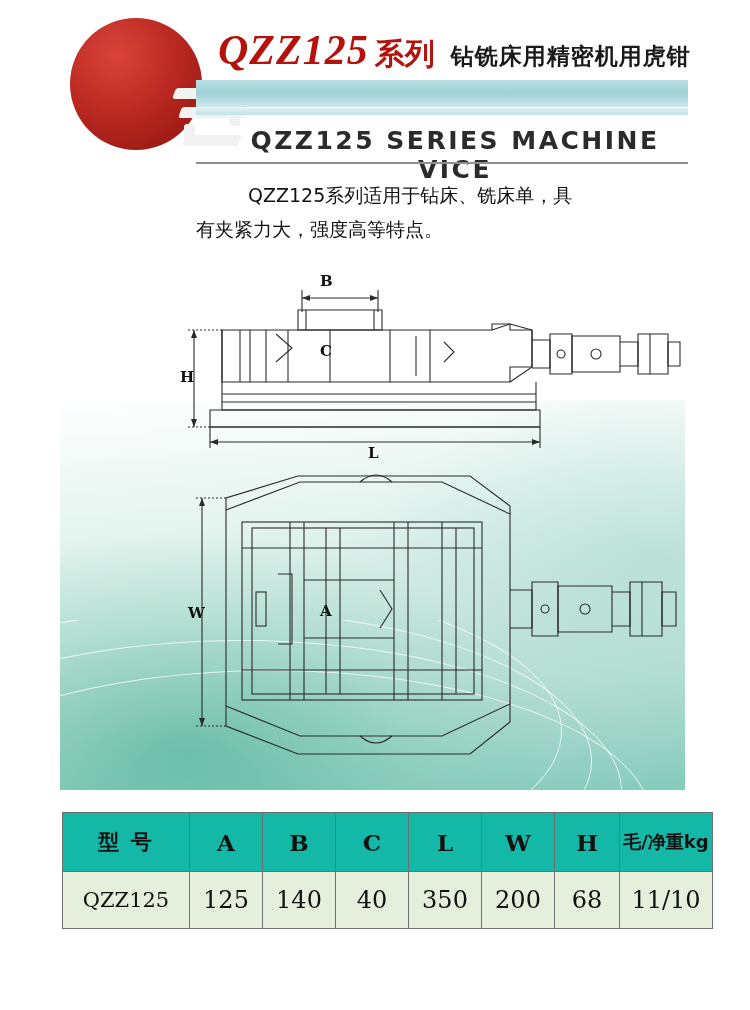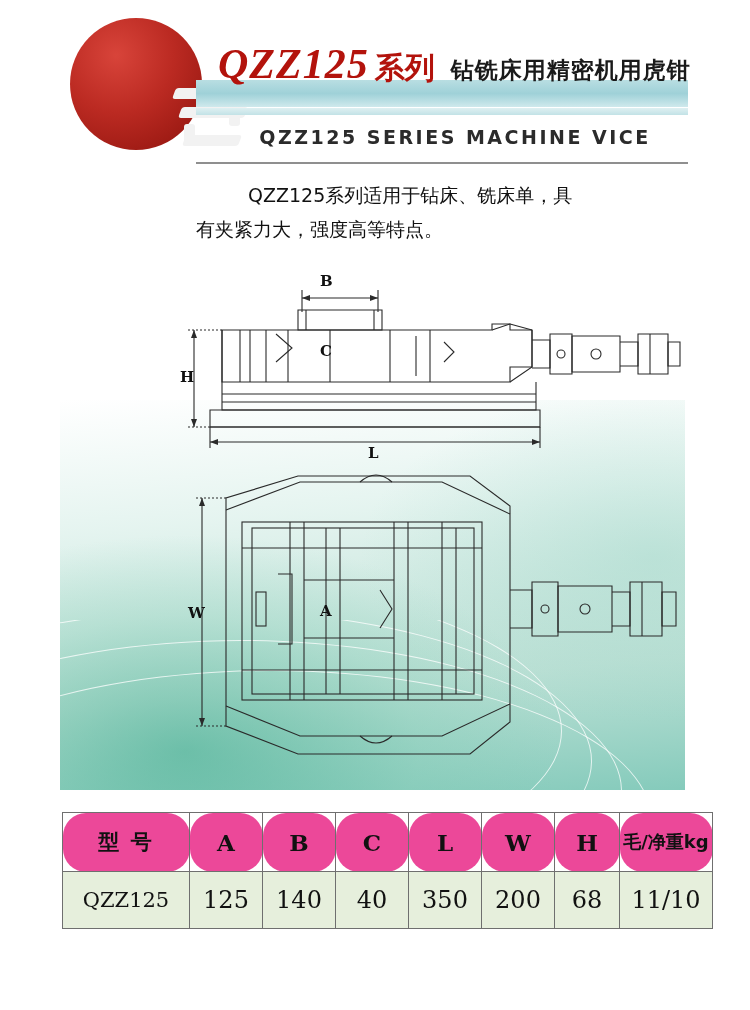--- a/index.html
+++ b/index.html
@@ -111,21 +111,20 @@
   .lm2 { left: 6px;  top: 27px; width: 66px; height: 11px; transform: skewX(-20deg); }
   .lm3 { left: 55px; top: 8px;  width: 11px; height: 38px; }
   .lm4 { left: 10px; top: 44px; width: 11px; height: 22px; }
   .lm5 { left: 10px; top: 55px; width: 56px; height: 11px; transform: skewX(-20deg); }
 
   .title-cn {
     position: absolute;
     left: 218px;
     top: 26px;
     white-space: nowrap;
-    margin-top: 14px;
   }
   .title-qzz {
     font-family: "Liberation Serif", serif;
     font-weight: bold;
     font-style: italic;
     font-size: 42px;
     color: #b3130c;
     letter-spacing: 1px;
   }
   .title-series {
@@ -160,21 +159,21 @@
     background: linear-gradient(180deg, #dff0f2 0%, #c2e2e6 100%);
   }
   .title-en {
     position: absolute;
     left: 215px;
     top: 126px;
     width: 480px;
     text-align: center;
     font-family: "DejaVu Sans", sans-serif;
     font-weight: bold;
-    font-size: 19px;
+    font-size: 25px;
     letter-spacing: 2.5px;
     color: #2b2b2b;
   }
   .header-rule {
     position: absolute;
     left: 196px;
     top: 162px;
     width: 492px;
     height: 2px;
     background: #8f8f8f;
@@ -232,25 +231,24 @@
     table-layout: fixed;
   }
   table.spec th, table.spec td {
     border: 1px solid #6f6f6f;
     text-align: center;
     font-family: "DejaVu Sans", sans-serif;
     color: #111;
   }
   table.spec thead th {
     height: 56px;
-    background: #ec4899;
+    background: #14b8a6;
     font-size: 21px;
     font-weight: bold;
     letter-spacing: 2px;
-    border-radius: 23px;
   }
   table.spec thead th.latin {
     font-family: "DejaVu Serif", serif;
     font-size: 23px;
     letter-spacing: 0;
   }
   table.spec thead th.weight {
     font-size: 18px;
     letter-spacing: 0;
   }

